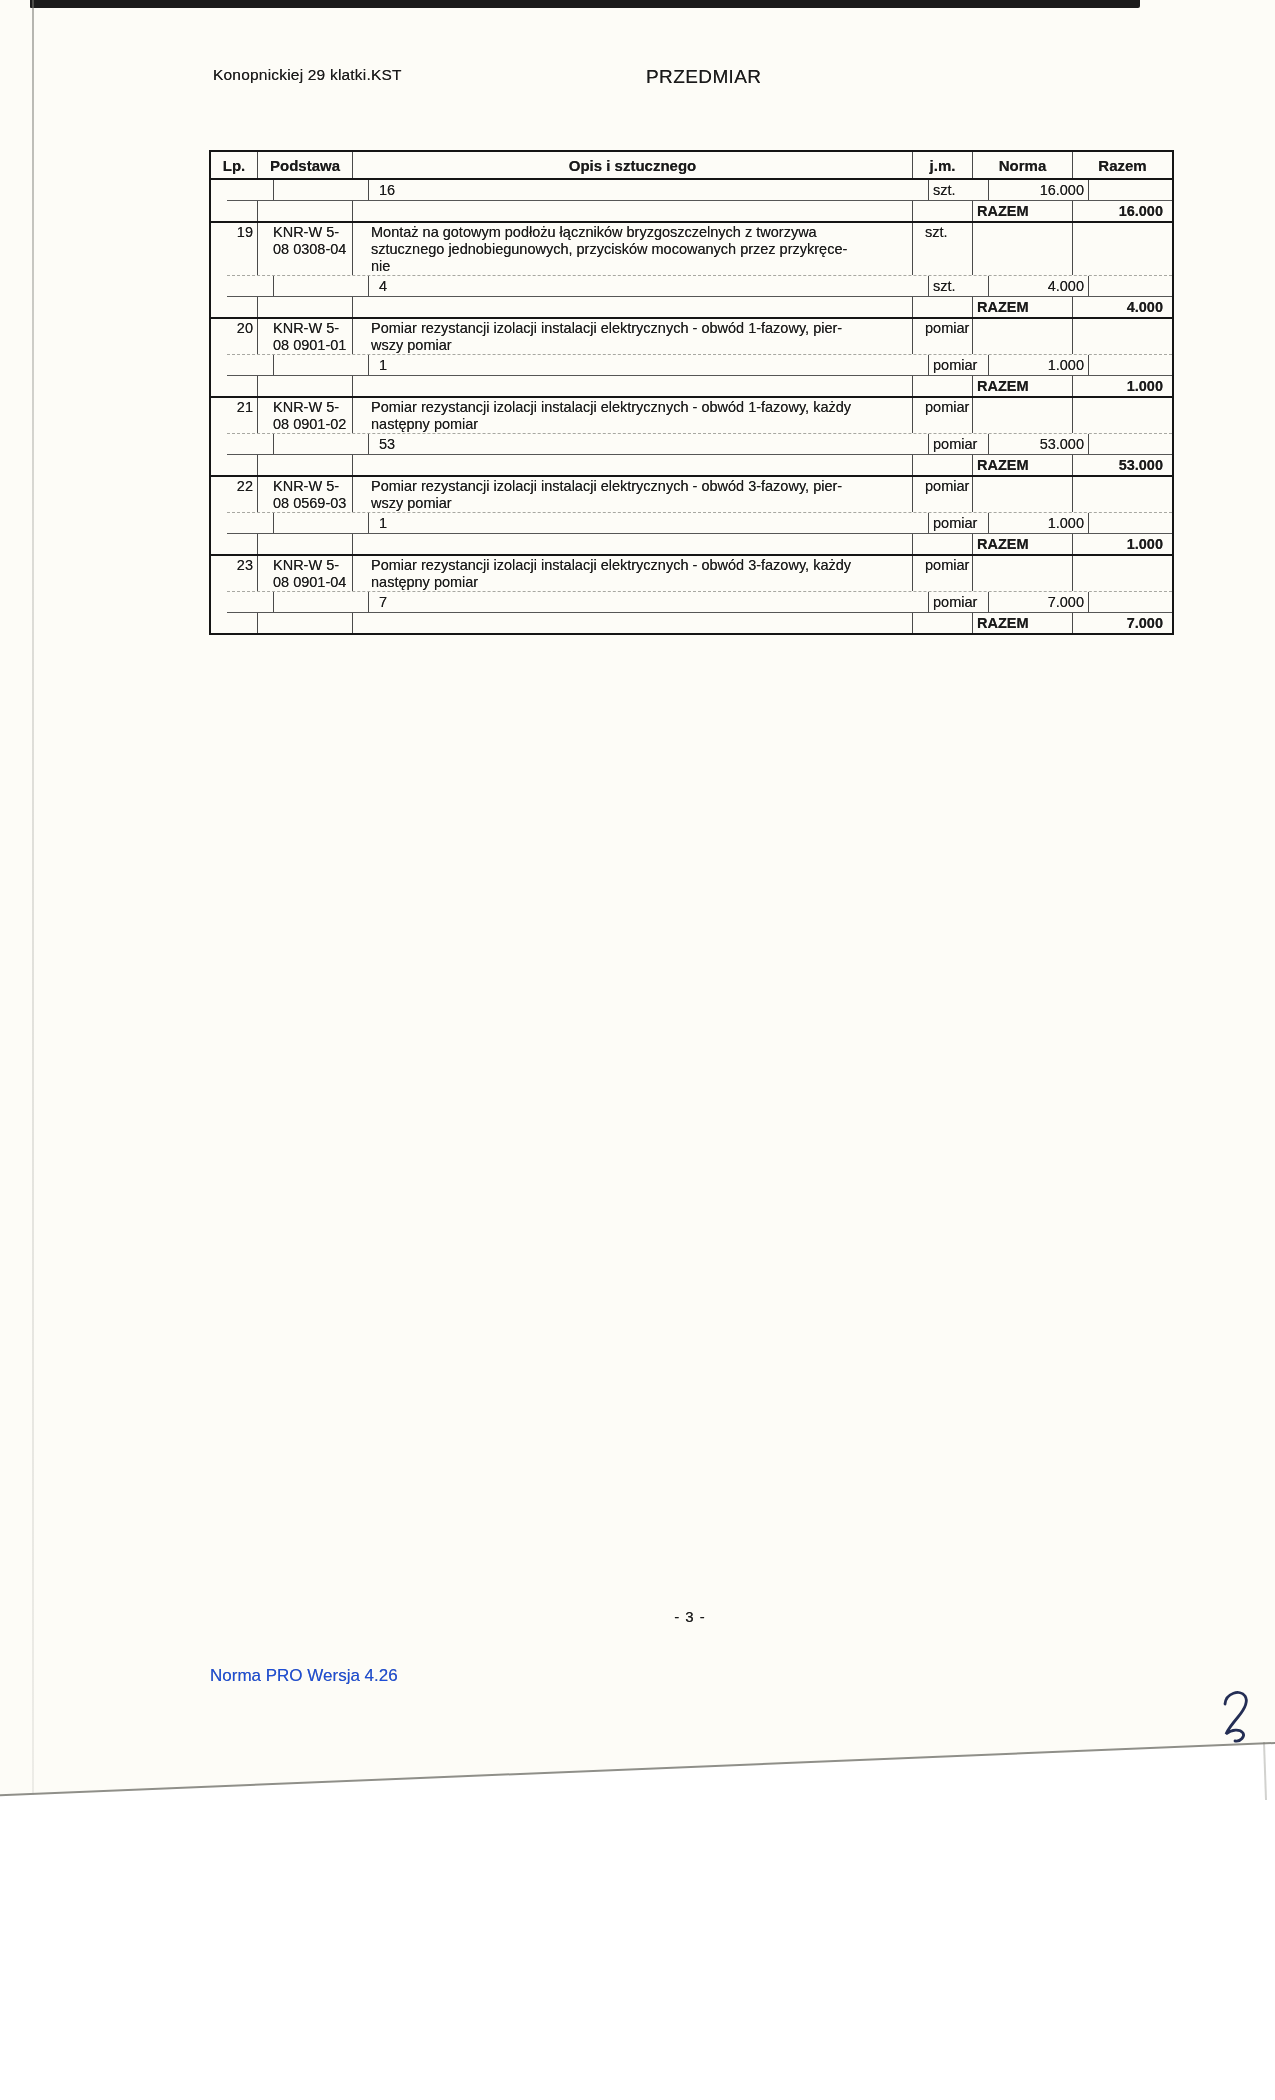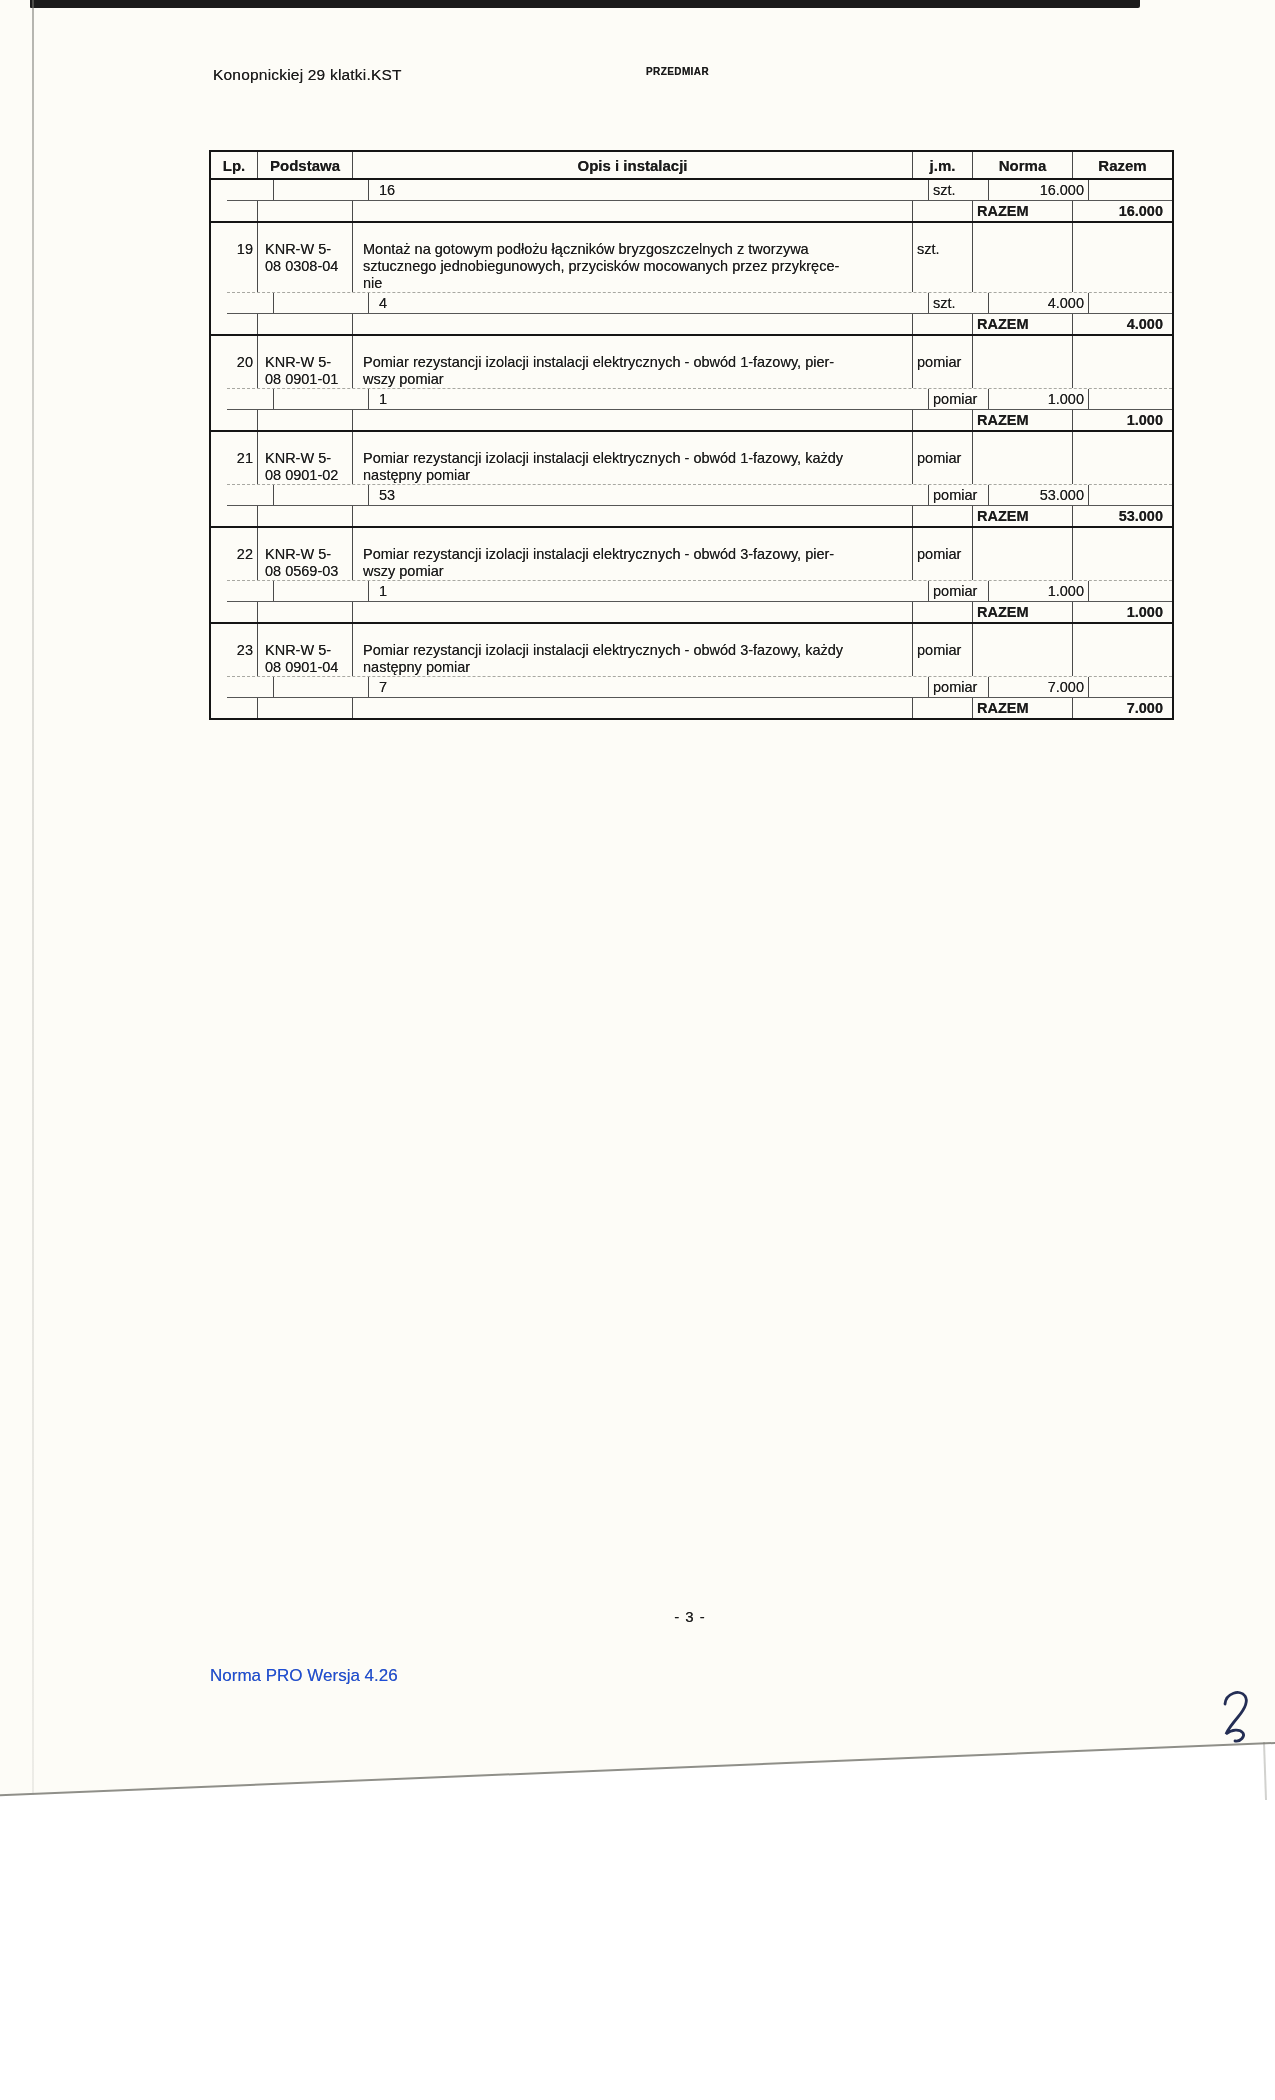--- a/index.html
+++ b/index.html
@@ -13,33 +13,33 @@
   .pagebg{position:absolute;left:0;top:0;width:1275px;height:1800px;background:#fdfcf7;}
   .topbar{position:absolute;left:30px;top:0;width:1110px;height:8px;background:#1b1b1b;border-radius:0 0 2px 1px;}
   .leftedge{position:absolute;left:32px;top:0;width:2px;height:1795px;
     background:linear-gradient(to bottom, rgba(120,120,114,.55), rgba(120,120,114,.25) 30%, rgba(120,120,114,.12));}
   .belowcover{position:absolute;left:-30px;top:1770px;width:1340px;height:140px;background:#ffffff;transform:rotate(-2.35deg);}
   .bottomedge{position:absolute;left:-20px;top:1768px;width:1320px;height:2px;background:#8f8f89;transform:rotate(-2.35deg);}
   .redge{position:absolute;left:1264px;top:1742px;width:2px;height:58px;background:rgba(125,125,118,.35);transform:rotate(-2deg);}
 
   
   .hleft{position:absolute;left:213px;top:66px;font-size:15.5px;letter-spacing:.2px;}
-  .hright{position:absolute;left:646px;top:66px;font-size:10px;letter-spacing:.4px;font-weight:bold;}
+  .hright{position:absolute;left:646px;top:66px;font-size:19px;letter-spacing:.4px;}
   .pagenum{position:absolute;left:640px;top:1608px;width:100px;text-align:center;font-size:15px;letter-spacing:1px;}
   .footer{position:absolute;left:210px;top:1666px;font-size:17px;color:#1d4ed8;text-shadow:0 0 .6px rgba(70,70,70,.6);}
   .hand2{position:absolute;left:1218px;top:1688px;}
 
   
   #tbl{position:absolute;left:209px;top:150px;width:961px;border:2.5px solid #151515;box-sizing:content-box;font-size:14.5px;}
   .row{display:grid;grid-template-columns:47px 95px 560px 60px 100px 1fr;}
   .c{border-right:1px solid #4a4a4a;overflow:hidden;}
   .c.last{border-right:none;}
   .hdr{height:26px;border-bottom:2px solid #151515;font-weight:bold;font-size:15px;}
   .hdr .c{display:flex;align-items:center;justify-content:center;}
-  .drow .c{padding-top:18px;min-height:1px;}
+  .drow .c{padding-top:1px;min-height:1px;margin-left:8px;}
   .ln{line-height:17px;white-space:nowrap;}
   .c.lp .ln{text-align:right;padding-right:4px;}
   .c.pod .ln{padding-left:7px;}
   .c.op .ln{padding-left:10px;}
   .c.jm .ln{padding-left:4px;}
   .crow{height:20px;line-height:20px;border-bottom:1px solid #565656;margin-left:16px;}
   .crow.dash{border-top:1px dashed #a8a8a2;}
   .crow .op{padding-left:10px;}
   .crow .jm{padding-left:4px;}
   .num{text-align:right;padding-right:4px;}
@@ -57,21 +57,21 @@
   <div class="topbar"></div>
   <div class="leftedge"></div>
 
   <div class="hleft scan-text">Konopnickiej 29 klatki.KST</div>
   <div class="hright scan-text">PRZEDMIAR</div>
 
   <div id="tbl" class="scan-text">
       <div class="row hdr">
         <div class="c lp">Lp.</div>
         <div class="c podstawa">Podstawa</div>
-        <div class="c opis">Opis i instalacji</div>
+        <div class="c opis">Opis i sztucznego</div>
         <div class="c jm">j.m.</div>
         <div class="c poszcz">Norma</div>
         <div class="c razem last">Razem</div>
       </div>
       <div class="row crow">
         <div class="c lp"></div>
         <div class="c pod"></div>
         <div class="c op">16</div>
         <div class="c jm">szt.</div>
         <div class="c po num">16.000</div>

